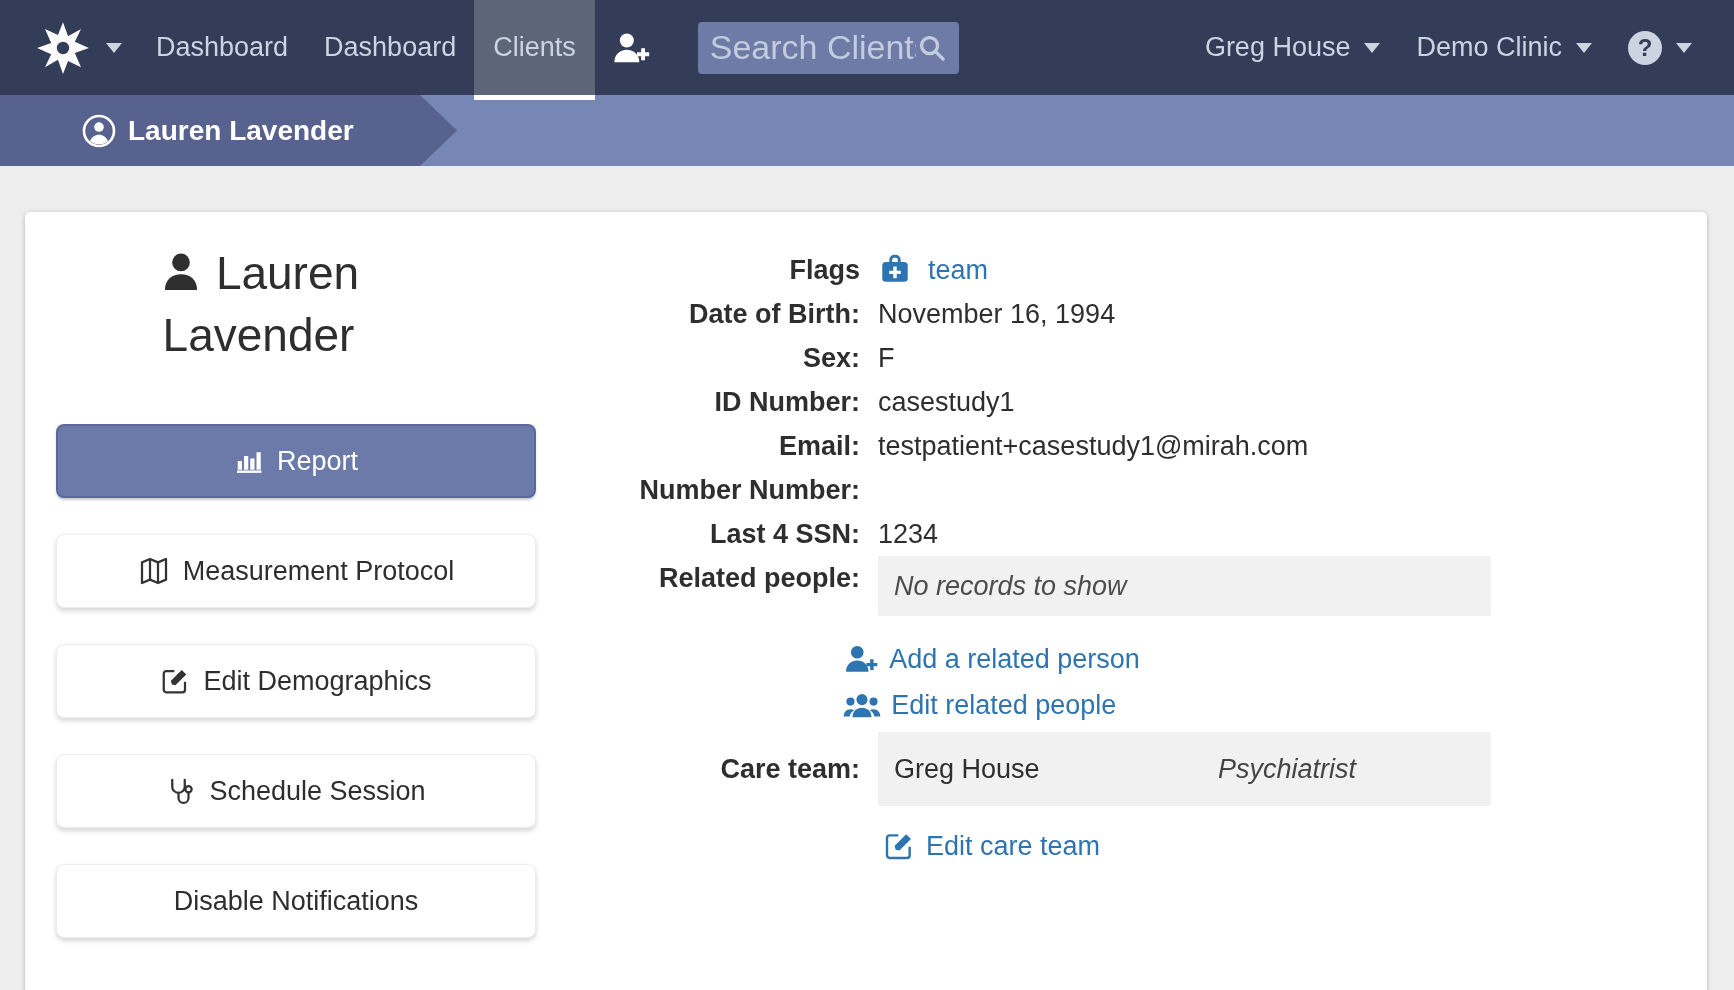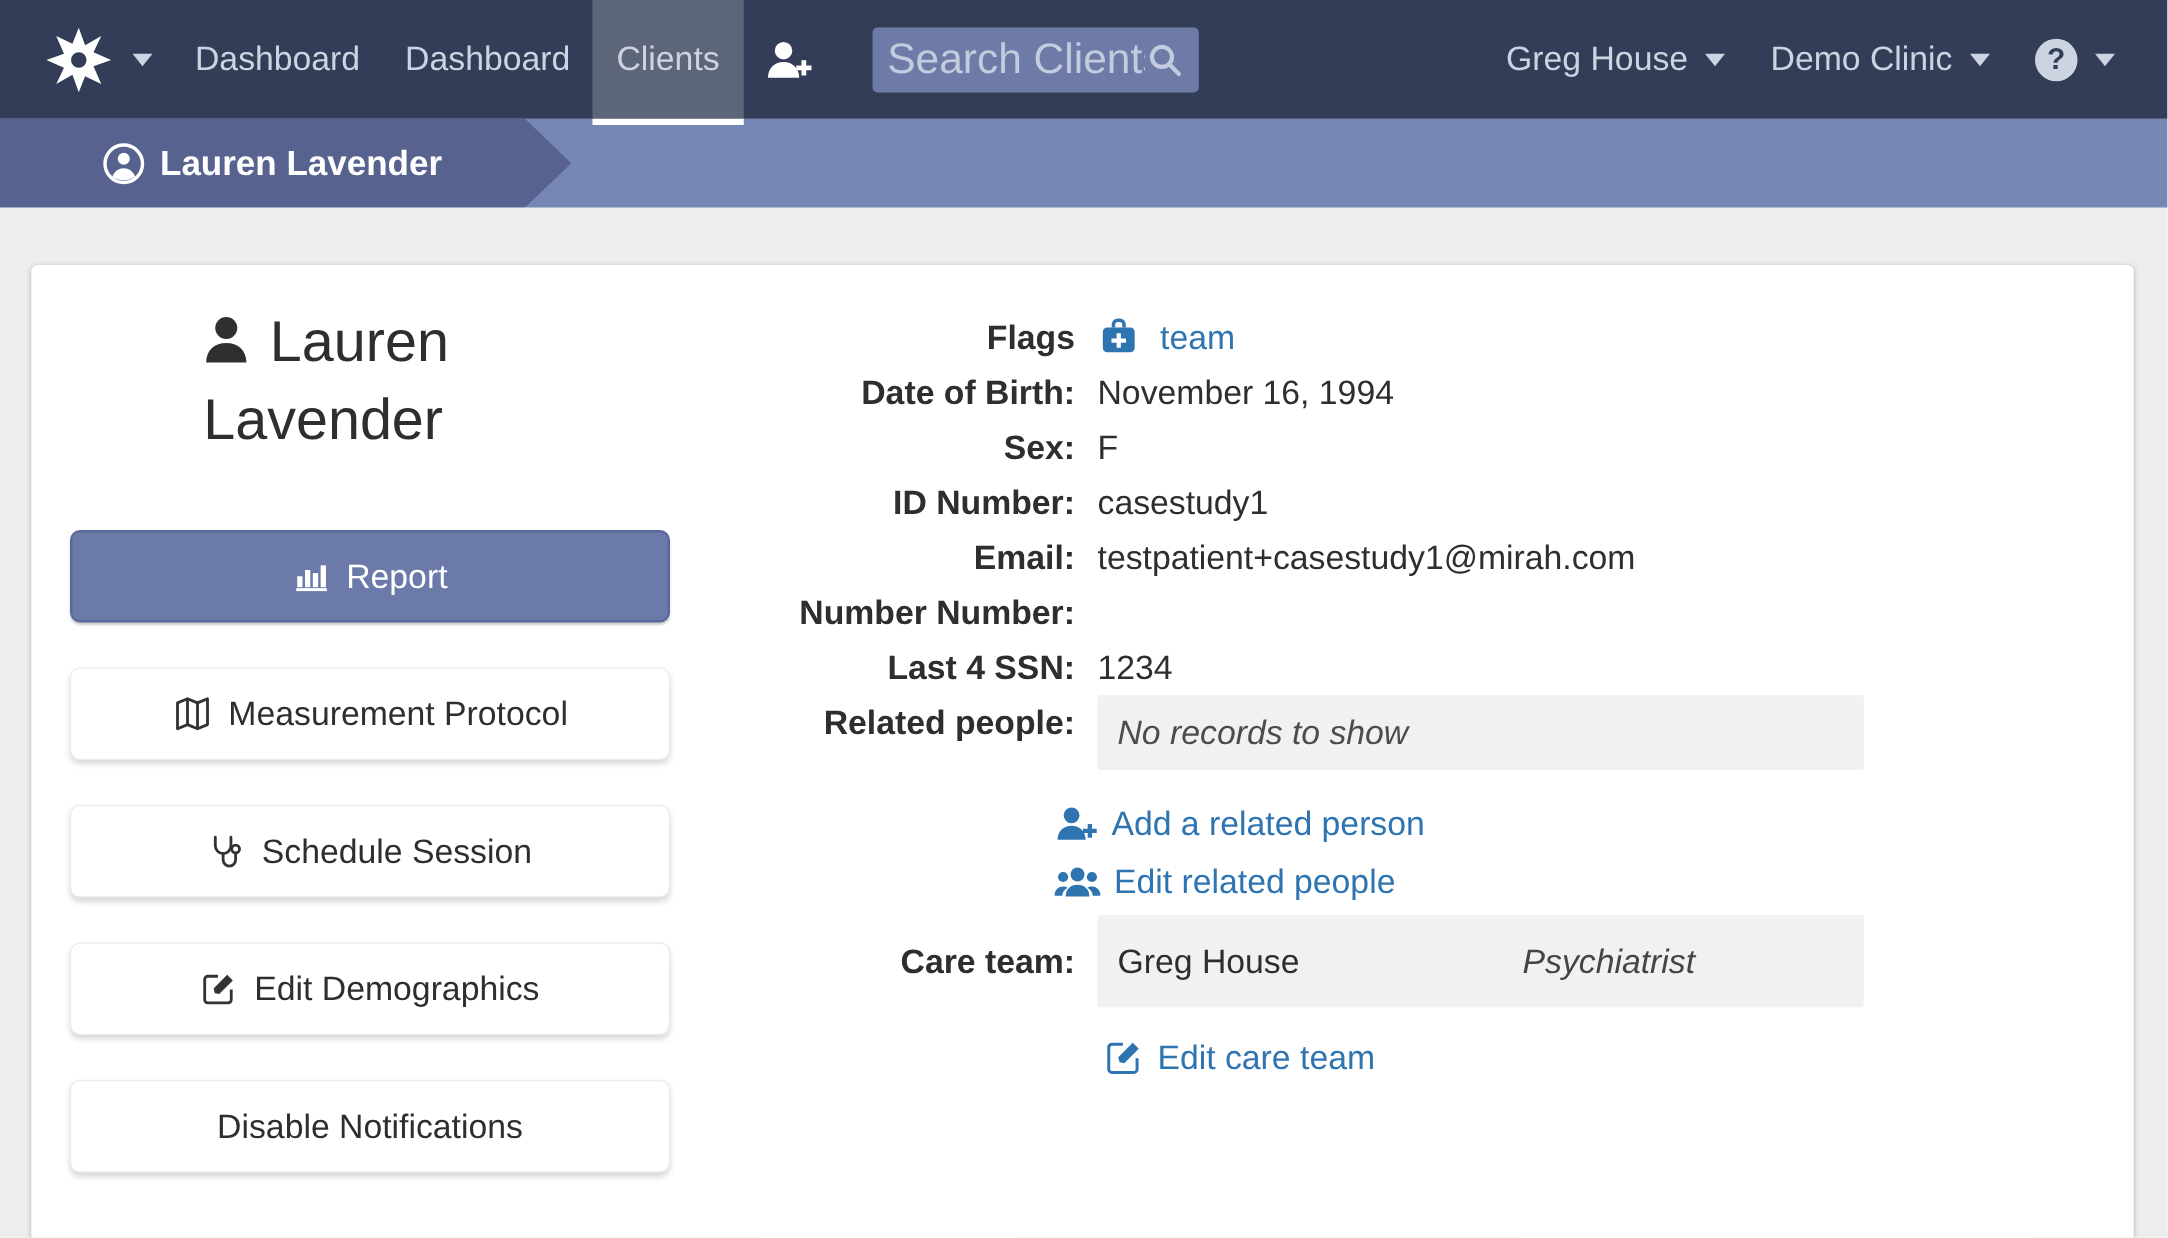--- a/index.html
+++ b/index.html
@@ -162,34 +162,34 @@
     <div class="btn btn-secondary">
       <svg viewBox="0 0 24 24" width="32" height="32" fill="none" stroke="#333" stroke-width="1.7" stroke-linejoin="round">
         <path d="M3 5.5L9 3l6 2.5L21 3v15.5L15 21l-6-2.5L3 21z"></path>
         <line x1="9" y1="3" x2="9" y2="18.5"></line>
         <line x1="15" y1="5.5" x2="15" y2="21"></line>
       </svg>
       <span>Measurement Protocol</span>
     </div>
 
     <div class="btn btn-secondary">
+      <svg viewBox="0 0 24 24" width="30" height="30" fill="none" stroke="#333" stroke-width="1.8">
+        <path d="M20 12.5V19a2 2 0 0 1-2 2H5a2 2 0 0 1-2-2V6a2 2 0 0 1 2-2h6.5"></path>
+        <path d="M9.5 14.8l-.8-3 8.7-8.7 3.6 3.6-8.7 8.7z" fill="#333" stroke="none"></path>
+      </svg>
+      <span>Edit Demographics</span>
+    </div>
+
+    <div class="btn btn-secondary">
       <svg viewBox="0 0 24 24" width="30" height="30" fill="none" stroke="#333" stroke-width="1.8" stroke-linecap="round">
         <path d="M5 3v5.5a5 5 0 0 0 10 0V3"></path>
         <path d="M10 13.5v4a4 4 0 0 0 8 0v-4.2"></path>
         <circle cx="18" cy="10.6" r="2.5"></circle>
       </svg>
       <span>Schedule Session</span>
-    </div>
-
-    <div class="btn btn-secondary">
-      <svg viewBox="0 0 24 24" width="30" height="30" fill="none" stroke="#333" stroke-width="1.8">
-        <path d="M20 12.5V19a2 2 0 0 1-2 2H5a2 2 0 0 1-2-2V6a2 2 0 0 1 2-2h6.5"></path>
-        <path d="M9.5 14.8l-.8-3 8.7-8.7 3.6 3.6-8.7 8.7z" fill="#333" stroke="none"></path>
-      </svg>
-      <span>Edit Demographics</span>
     </div>
 
     <div class="btn btn-secondary">
       <span>Disable Notifications</span>
     </div>
   </div>
 
   <div class="details">
 
     <div class="drow">

